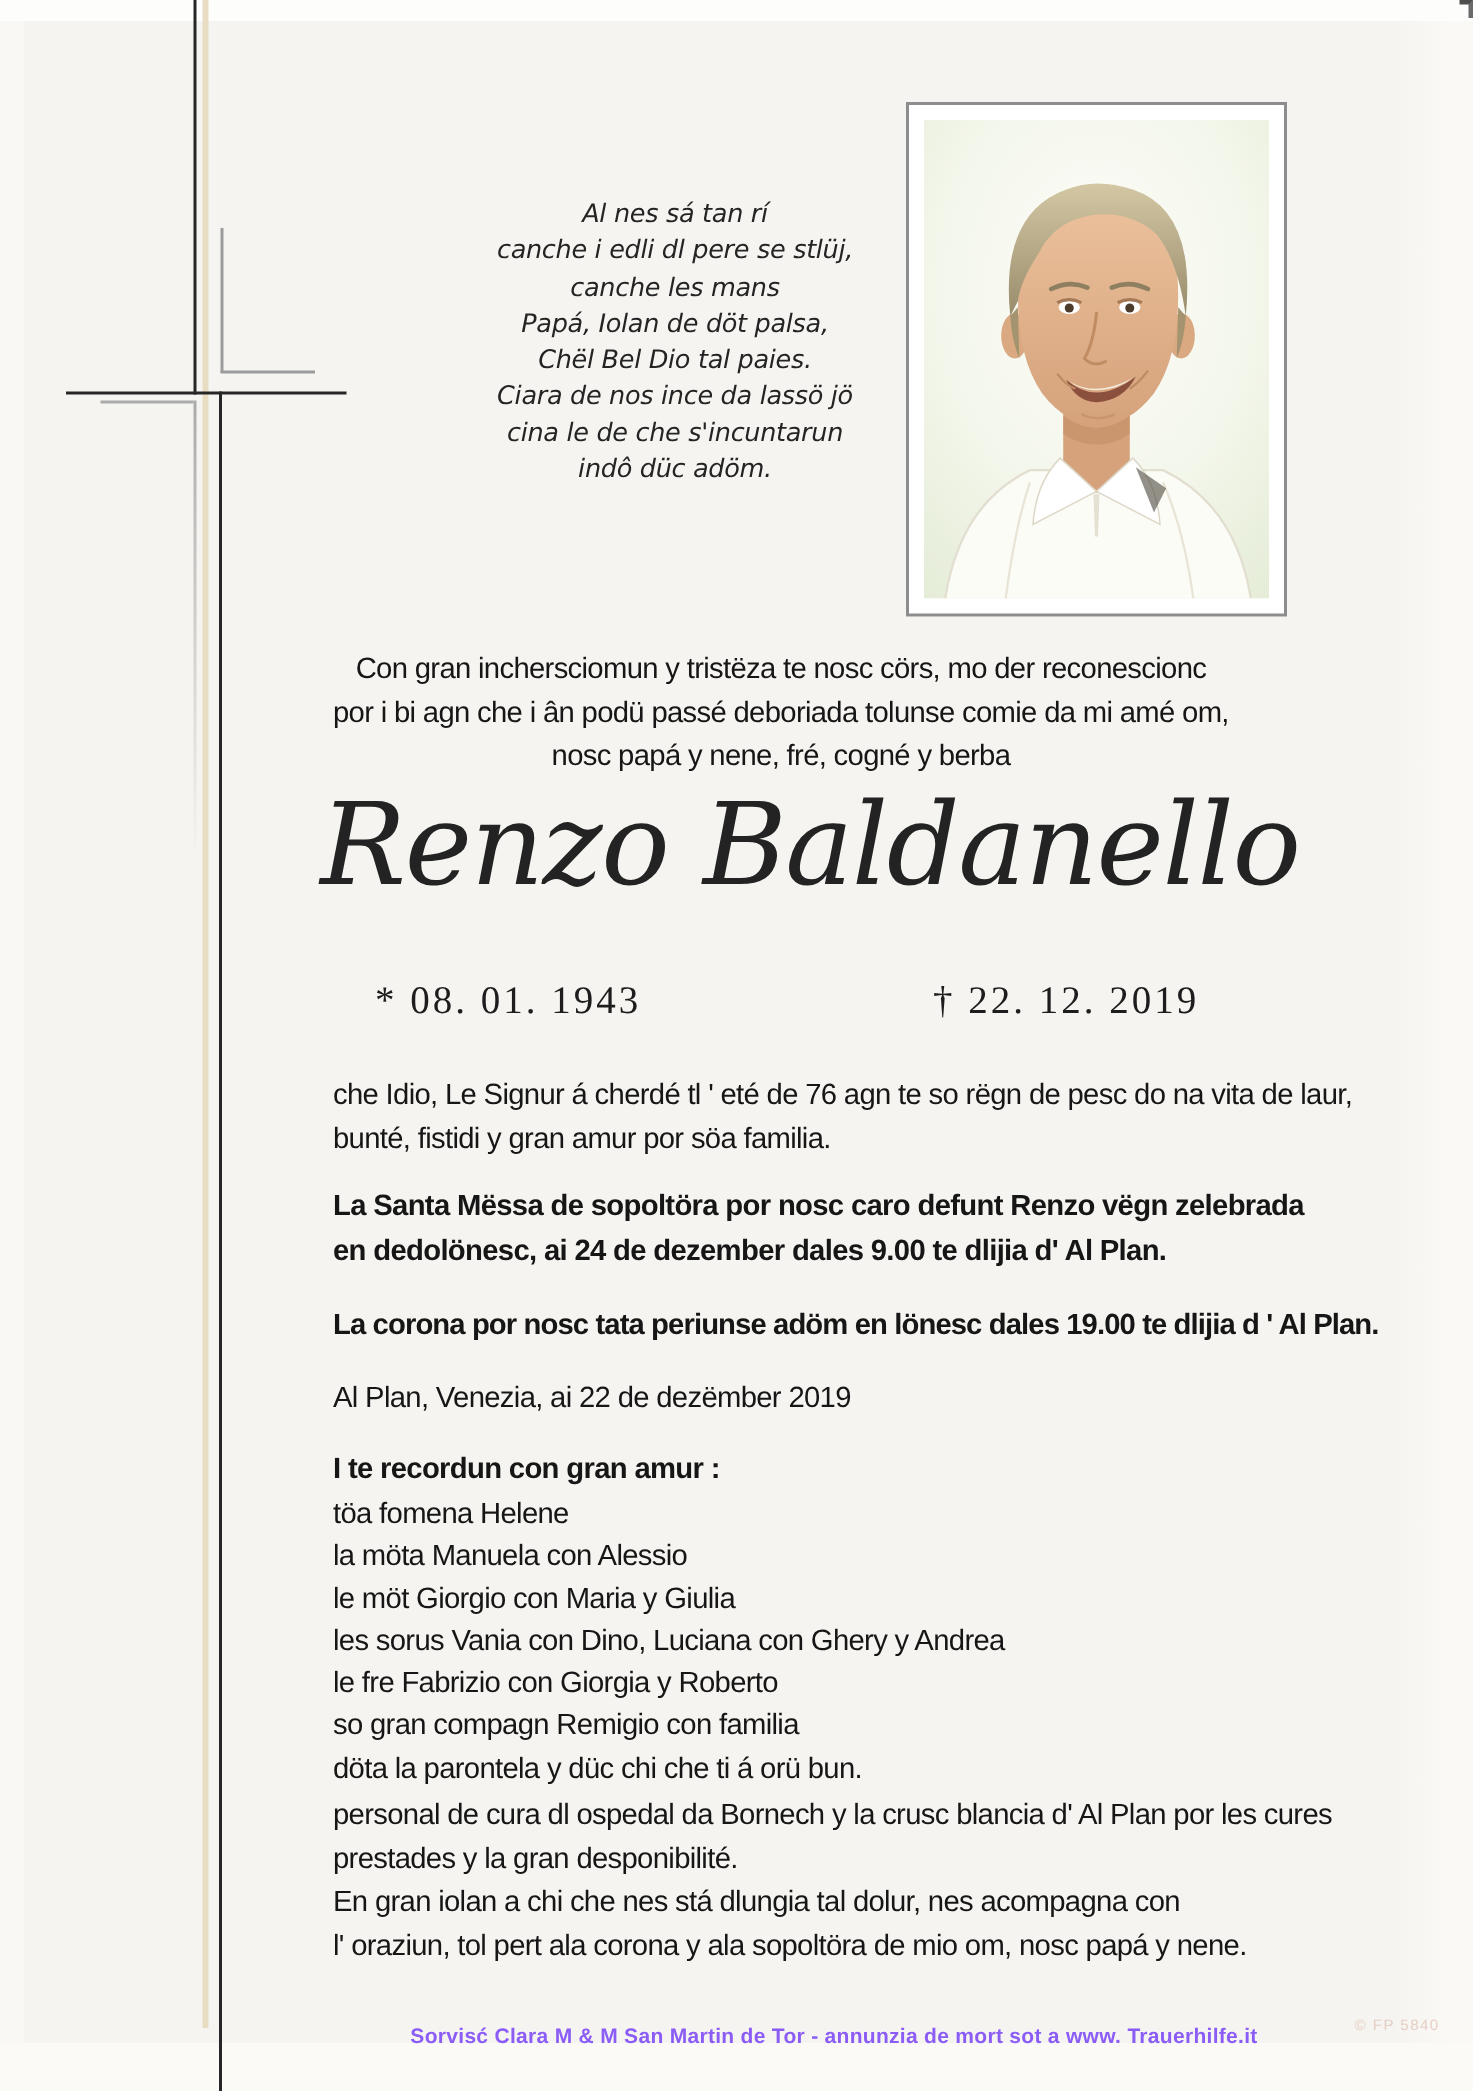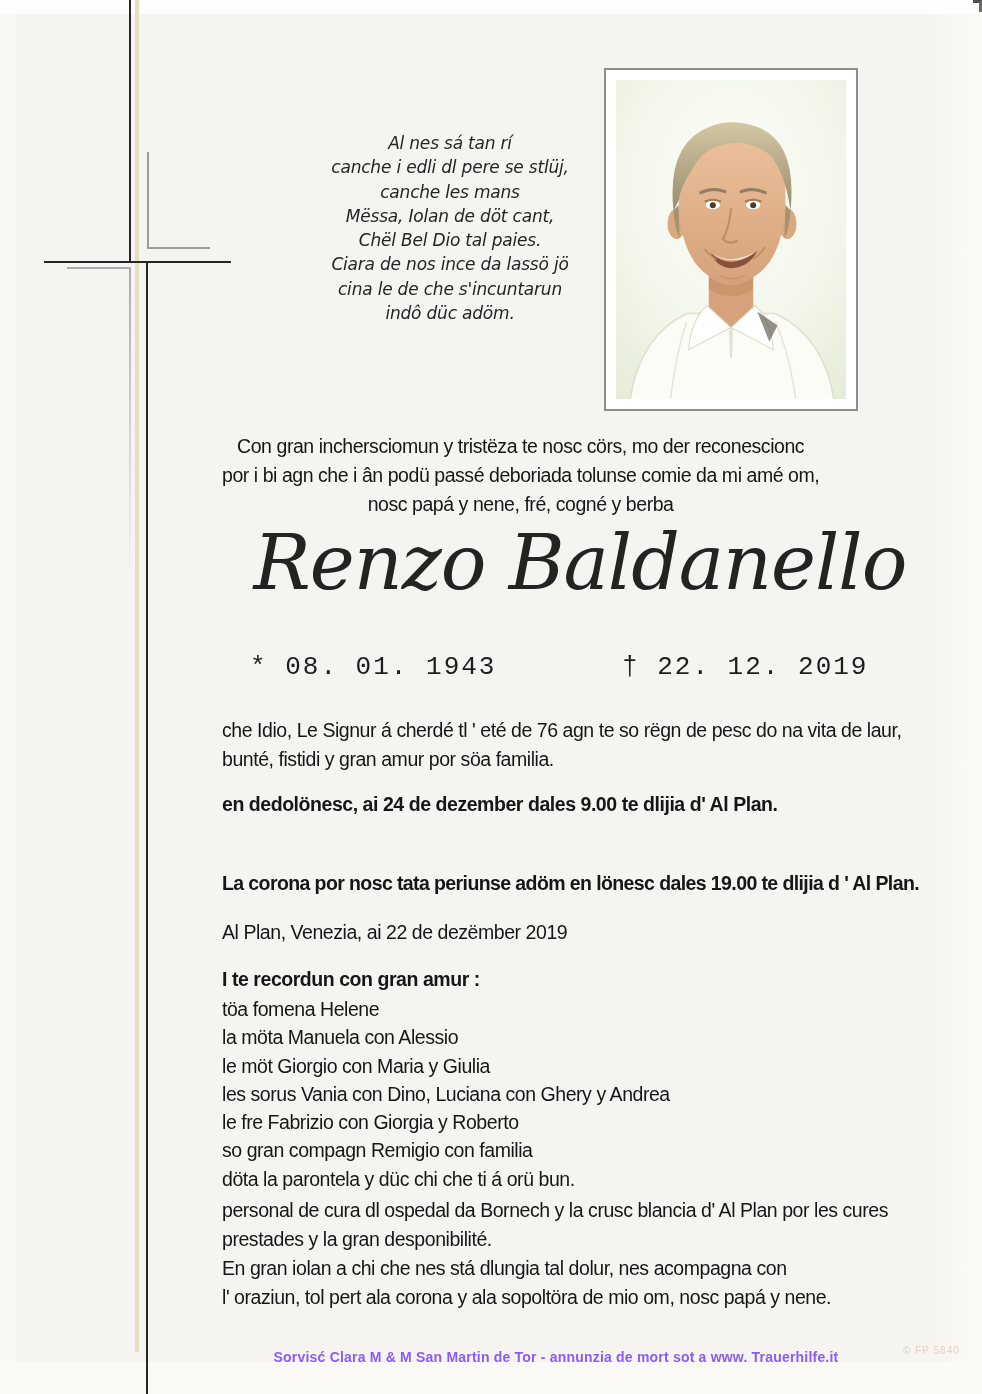--- a/index.html
+++ b/index.html
@@ -33,23 +33,23 @@
   
   .photo-frame{position:absolute;left:604px;top:68px;width:254px;height:343px;
     box-sizing:border-box;background:#ffffff;border:2px solid #8d8d8d;padding:10px;}
   .photo-frame svg{display:block;width:100%;height:100%;}
   
   .para{position:absolute;left:222px;font-size:19.5px;line-height:29px;
     letter-spacing:-0.45px;color:#161616;white-space:nowrap;}
   .bold{font-weight:bold;}
   .name{position:absolute;left:140px;top:518px;width:800px;text-align:center;
     font-family:"DejaVu Serif","Liberation Serif",serif;font-style:italic;
-    font-size:76px;color:#232323;white-space:nowrap;letter-spacing:-1px;padding-left:40px;}
+    font-size:76px;color:#232323;white-space:nowrap;letter-spacing:-1px;}
   .bdate{position:absolute;top:652px;font-size:26px;letter-spacing:2px;
-    color:#1d1d1d;font-family:Liberation Mono, monospace;white-space:nowrap;}
+    color:#1d1d1d;font-family:Liberation Serif, serif;white-space:nowrap;}
   .bdate.birth{left:250px;}
   .bdate.death{left:622px;}
   .footer-line{position:absolute;left:130px;top:1349px;width:852px;text-align:center;
     font-size:14px;font-weight:bold;letter-spacing:0.2px;color:#8b5cf6;white-space:nowrap;}
   .print-code{position:absolute;left:903px;top:1345px;font-size:10px;color:#e5cfc5;
     letter-spacing:1px;white-space:nowrap;}
 </style>
 </head>
 <body>
 
@@ -69,21 +69,21 @@
     <div class="cx cx-sh-h-low"></div>
     <div class="cx cx-v-top"></div>
     <div class="cx cx-h"></div>
     <div class="cx cx-v-bottom"></div>
   </div>
 
   <div class="poem">
     <div>Al nes sá tan rí</div>
     <div>canche i edli dl pere se stlüj,</div>
     <div>canche les mans</div>
-    <div>Mëssa, Iolan de döt cant,</div>
+    <div>Papá, Iolan de döt palsa,</div>
     <div>Chël Bel Dio tal paies.</div>
     <div>Ciara de nos ince da lassö jö</div>
     <div>cina le de che s'incuntarun</div>
     <div>indô düc adöm.</div>
   </div>
 
   <div class="photo-frame">
     <svg viewBox="0 0 228 317" preserveAspectRatio="none">
       <defs>
         <radialGradient id="pbg" cx="50%" cy="35%" r="85%">
@@ -155,20 +155,21 @@
 
   <div class="bdate birth">* 08. 01. 1943</div>
   <div class="bdate death">† 22. 12. 2019</div>
 
   <div class="para" style="top:716px;">
     <div>che Idio, Le Signur á cherdé tl ' eté de 76 agn te so rëgn de pesc do na vita de laur,</div>
     <div>bunté, fistidi y gran amur por söa familia.</div>
   </div>
 
   <div class="para bold" style="top:789px;line-height:30px;">
+    <div>La Santa Mëssa de sopoltöra por nosc caro defunt Renzo vëgn zelebrada</div>
     <div>en dedolönesc, ai 24 de dezember dales 9.00 te dlijia d' Al Plan.</div>
   </div>
 
   <div class="para bold" style="top:869px;letter-spacing:-0.6px;text-align:center;">La corona por nosc tata periunse adöm en lönesc dales 19.00 te dlijia d ' Al Plan.</div>
 
   <div class="para" style="top:918px;">Al Plan, Venezia, ai 22 de dezëmber 2019</div>
 
   <div class="para bold" style="top:965px;">I te recordun con gran amur :</div>
 
   <div class="para" style="top:995px;line-height:28.3px;">

